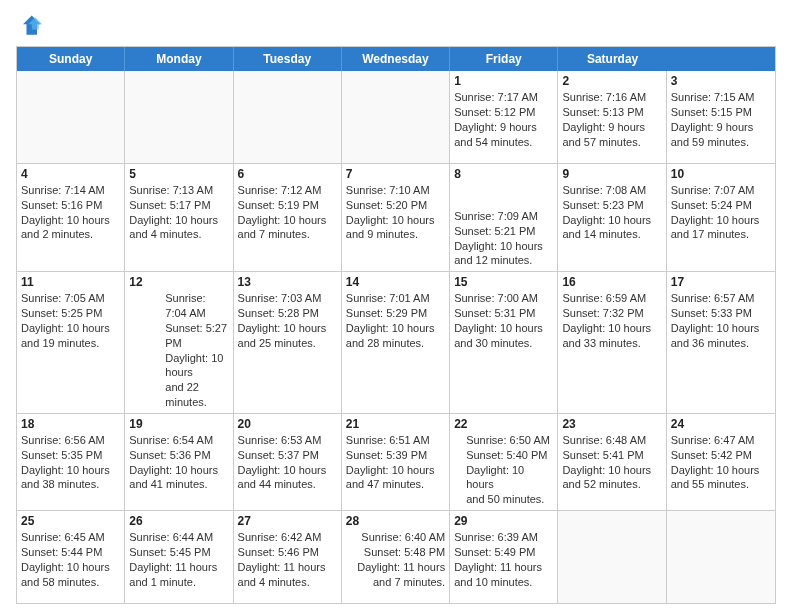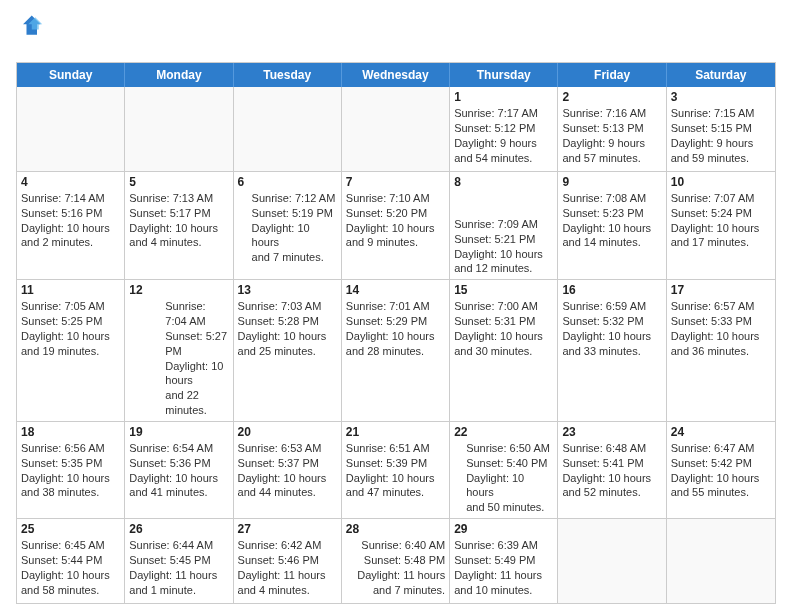--- a/index.html
+++ b/index.html
@@ -9,21 +9,20 @@
       font-family: Arial, sans-serif;
       background: #fff;
       overflow: hidden;
     }
     .page {
       width: 792px;
       height: 612px;
       padding: 12px 16px 8px 16px;
       display: flex;
       flex-direction: column;
-      gap: 16px;
     }
     .header {
       display: flex;
       justify-content: space-between;
       align-items: flex-start;
       margin-bottom: 6px;
     }
     .logo {
       display: flex;
       align-items: center;
@@ -136,21 +135,20 @@
       <div class="cal-subtitle"></div>
     </div>
   </div>
 
   <div class="calendar">
     <div class="cal-header-row">
     <div class="cal-header-cell">Sunday</div>
         <div class="cal-header-cell">Monday</div>
         <div class="cal-header-cell">Tuesday</div>
         <div class="cal-header-cell">Wednesday</div>
-        <div class="cal-header-cell">Thursday</div>
         <div class="cal-header-cell">Friday</div>
         <div class="cal-header-cell">Saturday</div>
       </div>
     <div class="cal-body">
     <div class="cal-row">
           <div class="cal-cell empty"></div>
           <div class="cal-cell empty"></div>
           <div class="cal-cell empty"></div>
           <div class="cal-cell empty"></div>
           <div class="cal-cell">
@@ -185,21 +183,21 @@
           </div>
           <div class="cal-cell">
             <div class="day-num">5</div>
             <div class="day-info" style="white-space: pre-line;">Sunrise: 7:13 AM
 Sunset: 5:17 PM
 Daylight: 10 hours
 and 4 minutes.</div>
           </div>
           <div class="cal-cell">
             <div class="day-num">6</div>
-            <div class="day-info" style="white-space: pre-line; margin-left: 14px;">Sunrise: 7:12 AM
+            <div class="day-info" style="white-space: pre-line;">Sunrise: 7:12 AM
 Sunset: 5:19 PM
 Daylight: 10 hours
 and 7 minutes.</div>
           </div>
           <div class="cal-cell">
             <div class="day-num">7</div>
             <div class="day-info" style="white-space: pre-line;">Sunrise: 7:10 AM
 Sunset: 5:20 PM
 Daylight: 10 hours
 and 9 minutes.</div>
@@ -258,21 +256,21 @@
           <div class="cal-cell">
             <div class="day-num">15</div>
             <div class="day-info" style="white-space: pre-line;">Sunrise: 7:00 AM
 Sunset: 5:31 PM
 Daylight: 10 hours
 and 30 minutes.</div>
           </div>
           <div class="cal-cell">
             <div class="day-num">16</div>
             <div class="day-info" style="white-space: pre-line;">Sunrise: 6:59 AM
-Sunset: 5:32 PM
+Sunset: 7:32 PM
 Daylight: 10 hours
 and 33 minutes.</div>
           </div>
           <div class="cal-cell">
             <div class="day-num">17</div>
             <div class="day-info" style="white-space: pre-line;">Sunrise: 6:57 AM
 Sunset: 5:33 PM
 Daylight: 10 hours
 and 36 minutes.</div>
           </div>

